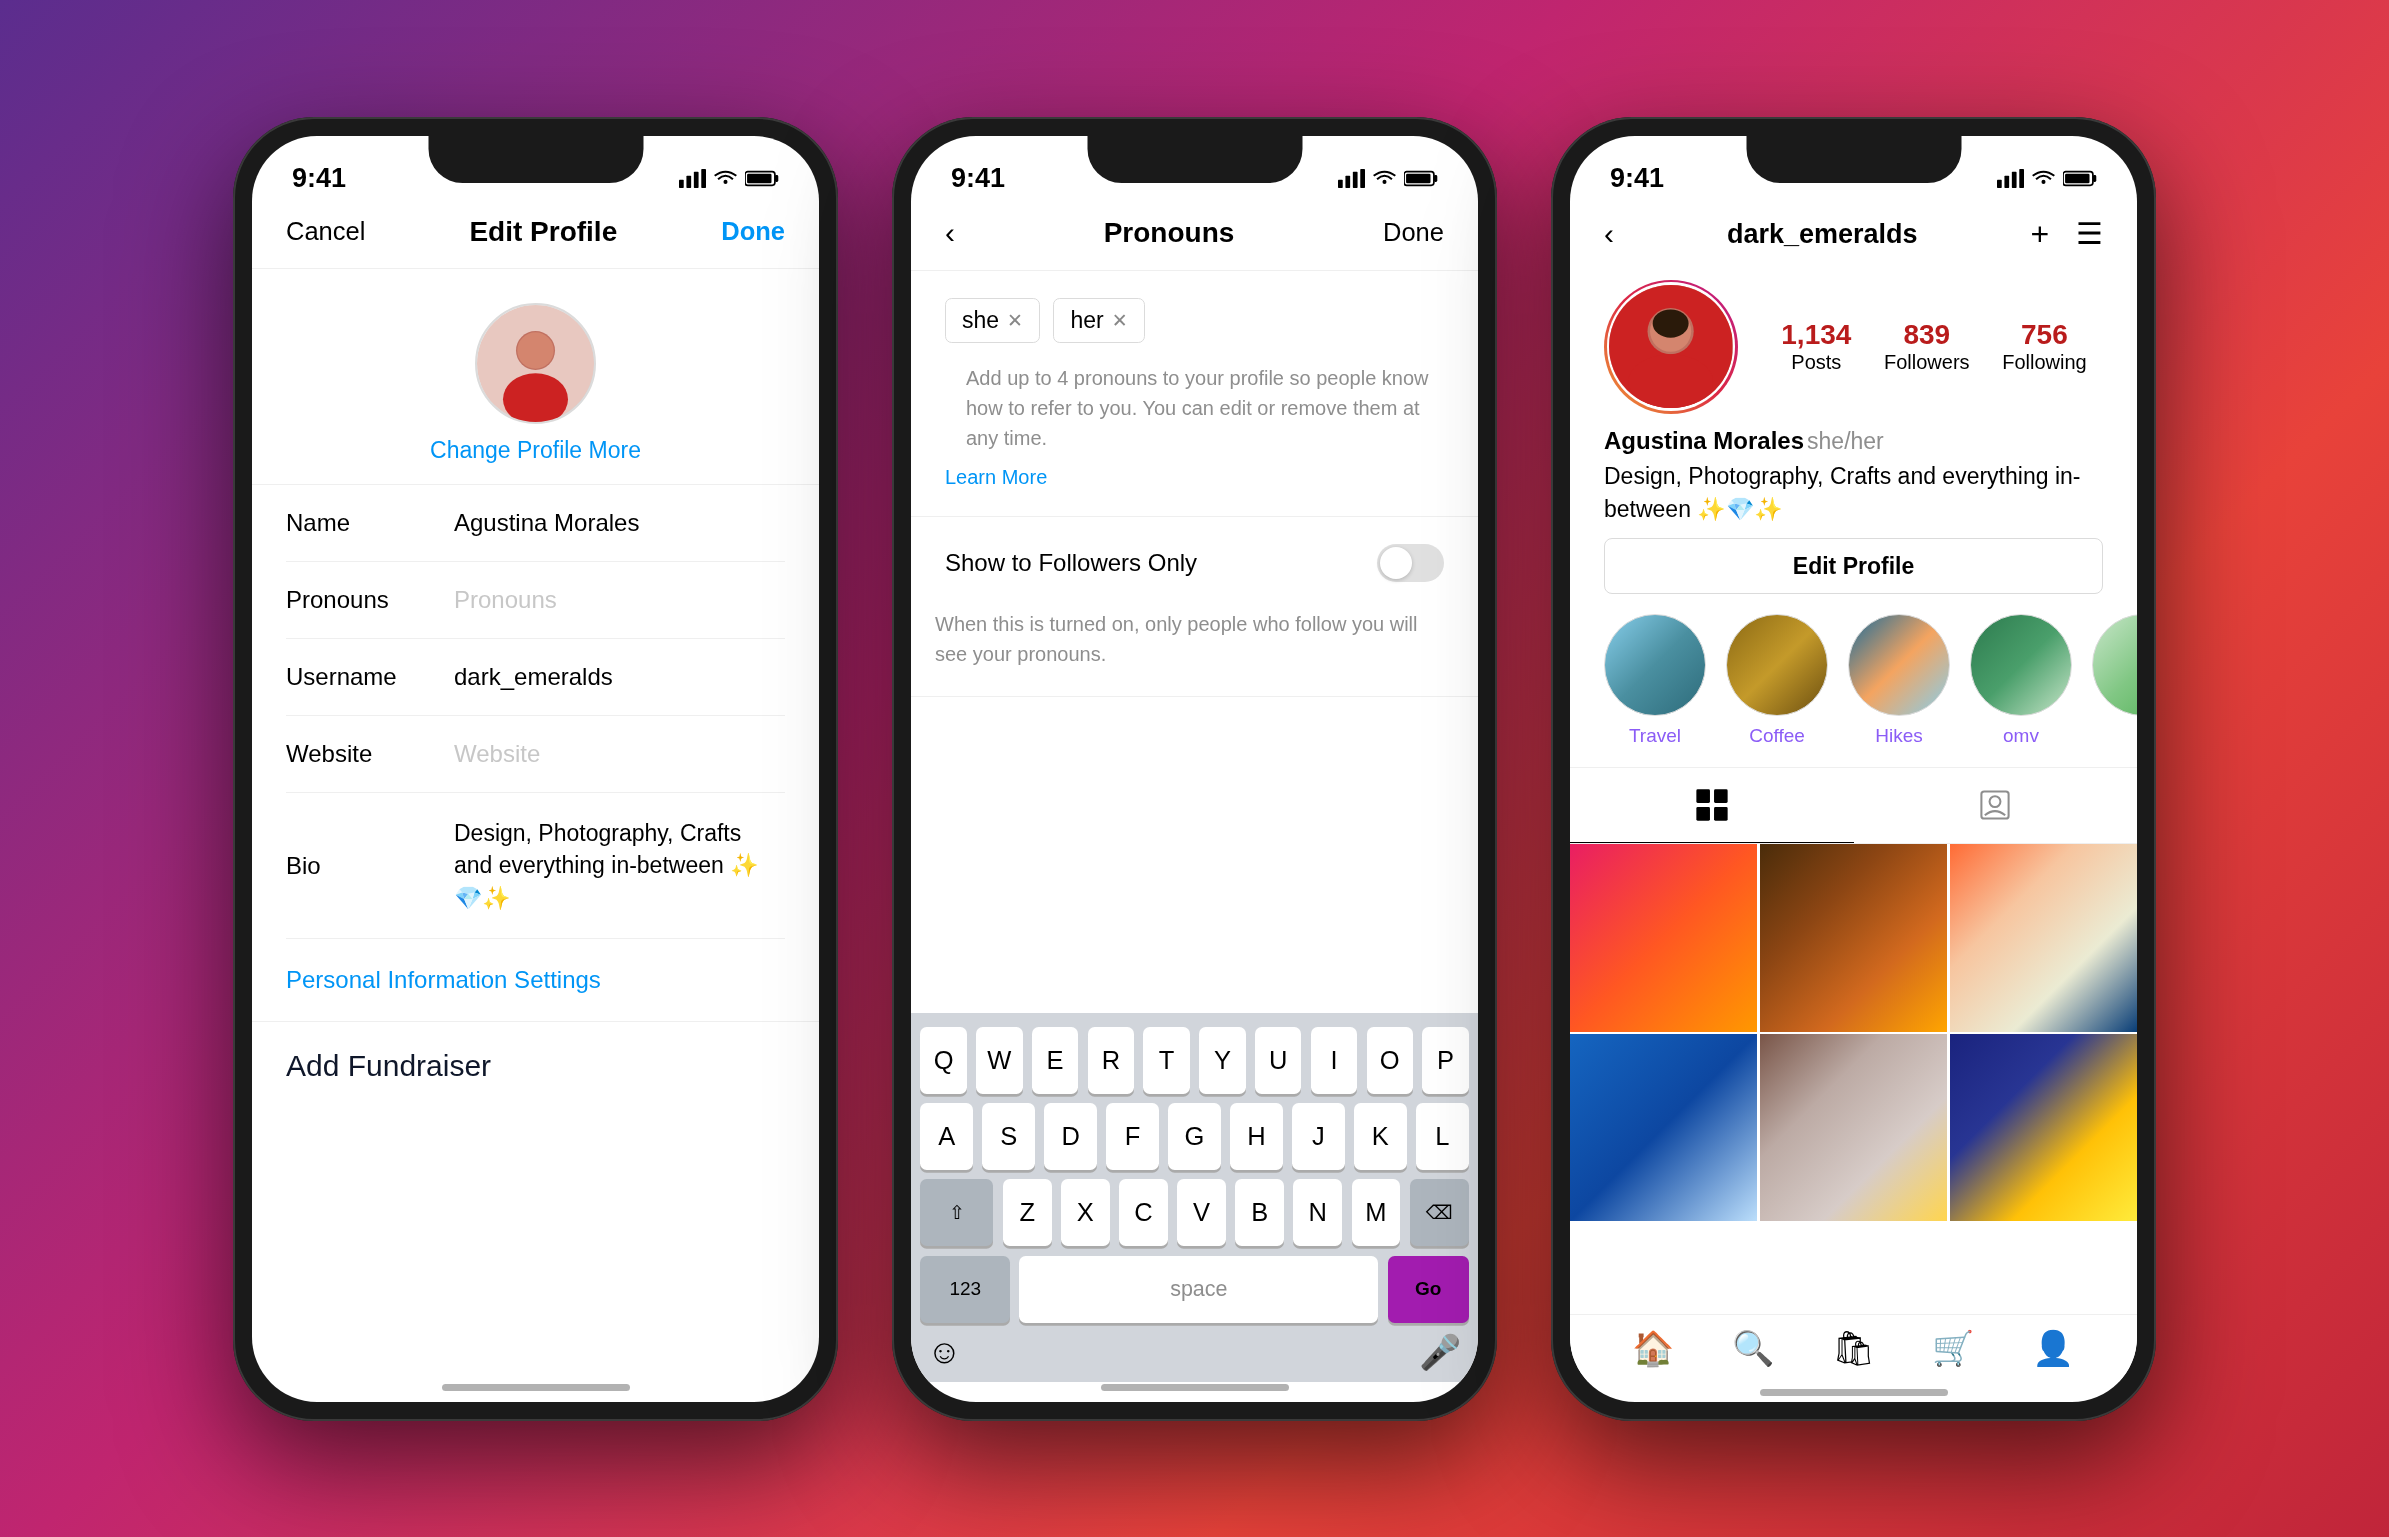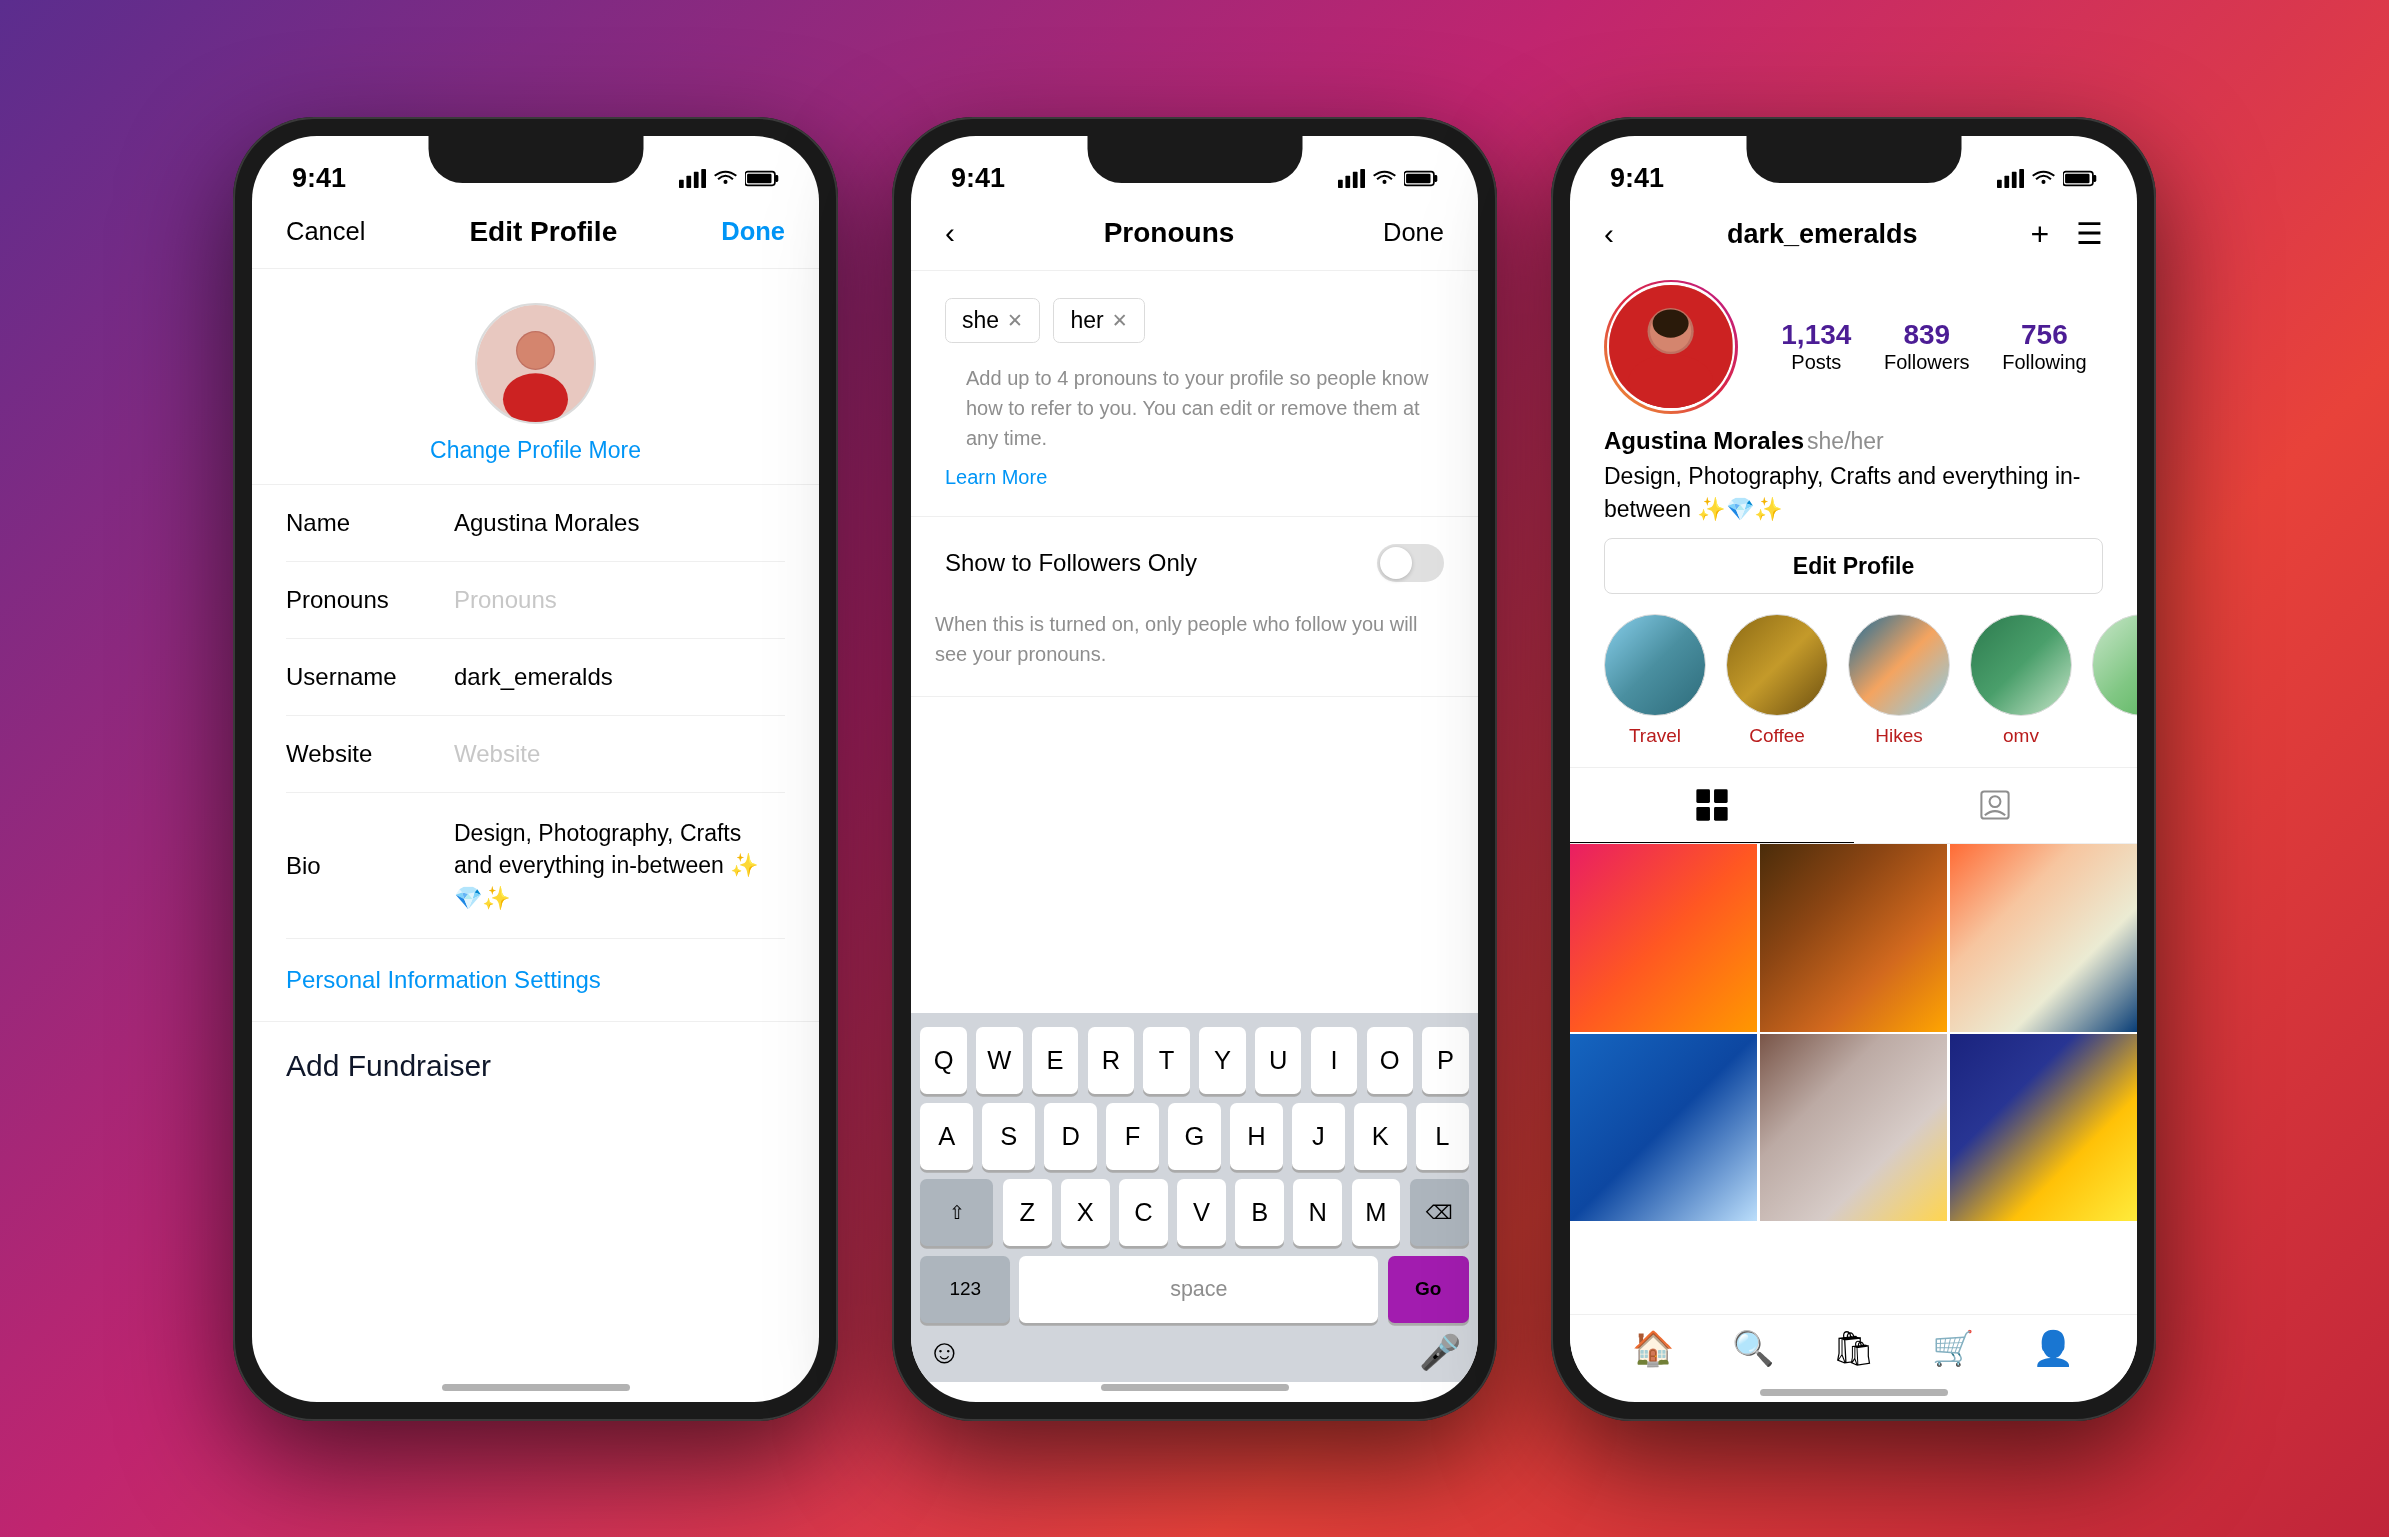--- a/index.html
+++ b/index.html
@@ -442,21 +442,21 @@
 
     .stat-item {
       display: flex;
       flex-direction: column;
       align-items: center;
     }
 
     .stat-num {
       font-size: 28px;
       font-weight: 700;
-      color: #4c1d95;
+      color: #b91c1c;
     }
 
     .stat-label {
       font-size: 20px;
       color: #000;
     }
 
     .profile-bio-section {
       padding: 0 34px 13.4px;
     }
@@ -507,21 +507,21 @@
     .story-circle {
       width: 102px;
       height: 102px;
       border-radius: 50%;
       overflow: hidden;
       border: 1.3px solid #dbdbdb;
     }
 
     .story-label {
       font-size: 19px;
-      color: #b91c1c;
+      color: #8b5cf6;
       text-align: center;
     }
 
     
     .sc-travel { background: linear-gradient(135deg, #87ceeb, #4a8fa0, #2d6b7a); }
     .sc-coffee { background: linear-gradient(135deg, #8b6914, #c49a2a, #6b4e10); }
     .sc-hikes { background: linear-gradient(135deg, #1a6b9a, #f4a460, #87ceeb); }
     .sc-omv { background: linear-gradient(135deg, #2c7a4e, #4a9f6b, #c8e6c9); }
     .sc-c { background: linear-gradient(135deg, #c8e6c9, #81c784, #4caf50); }
 

